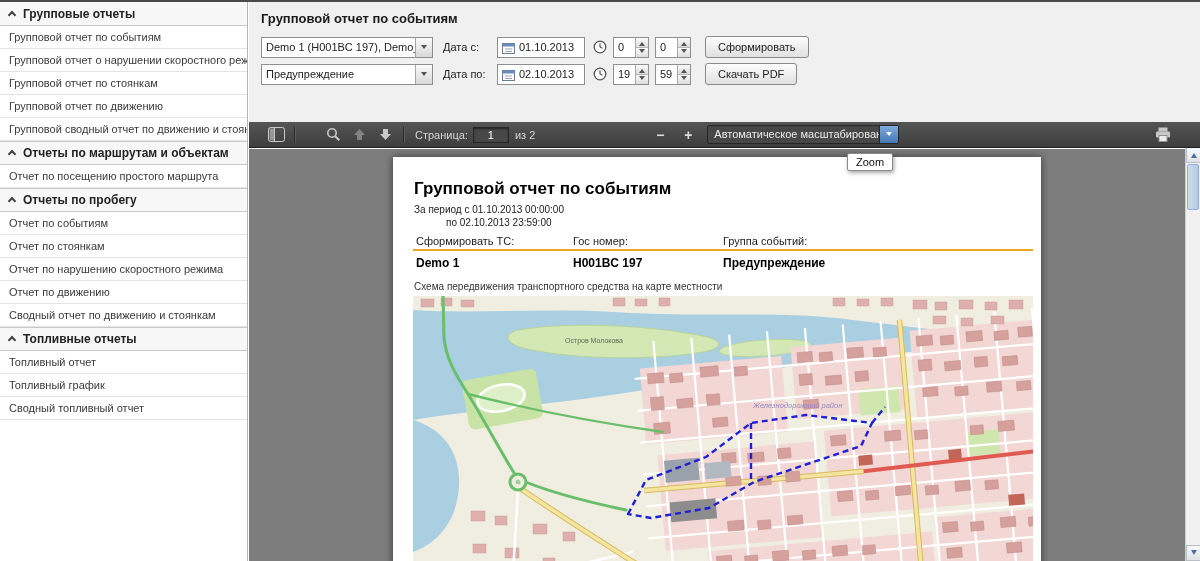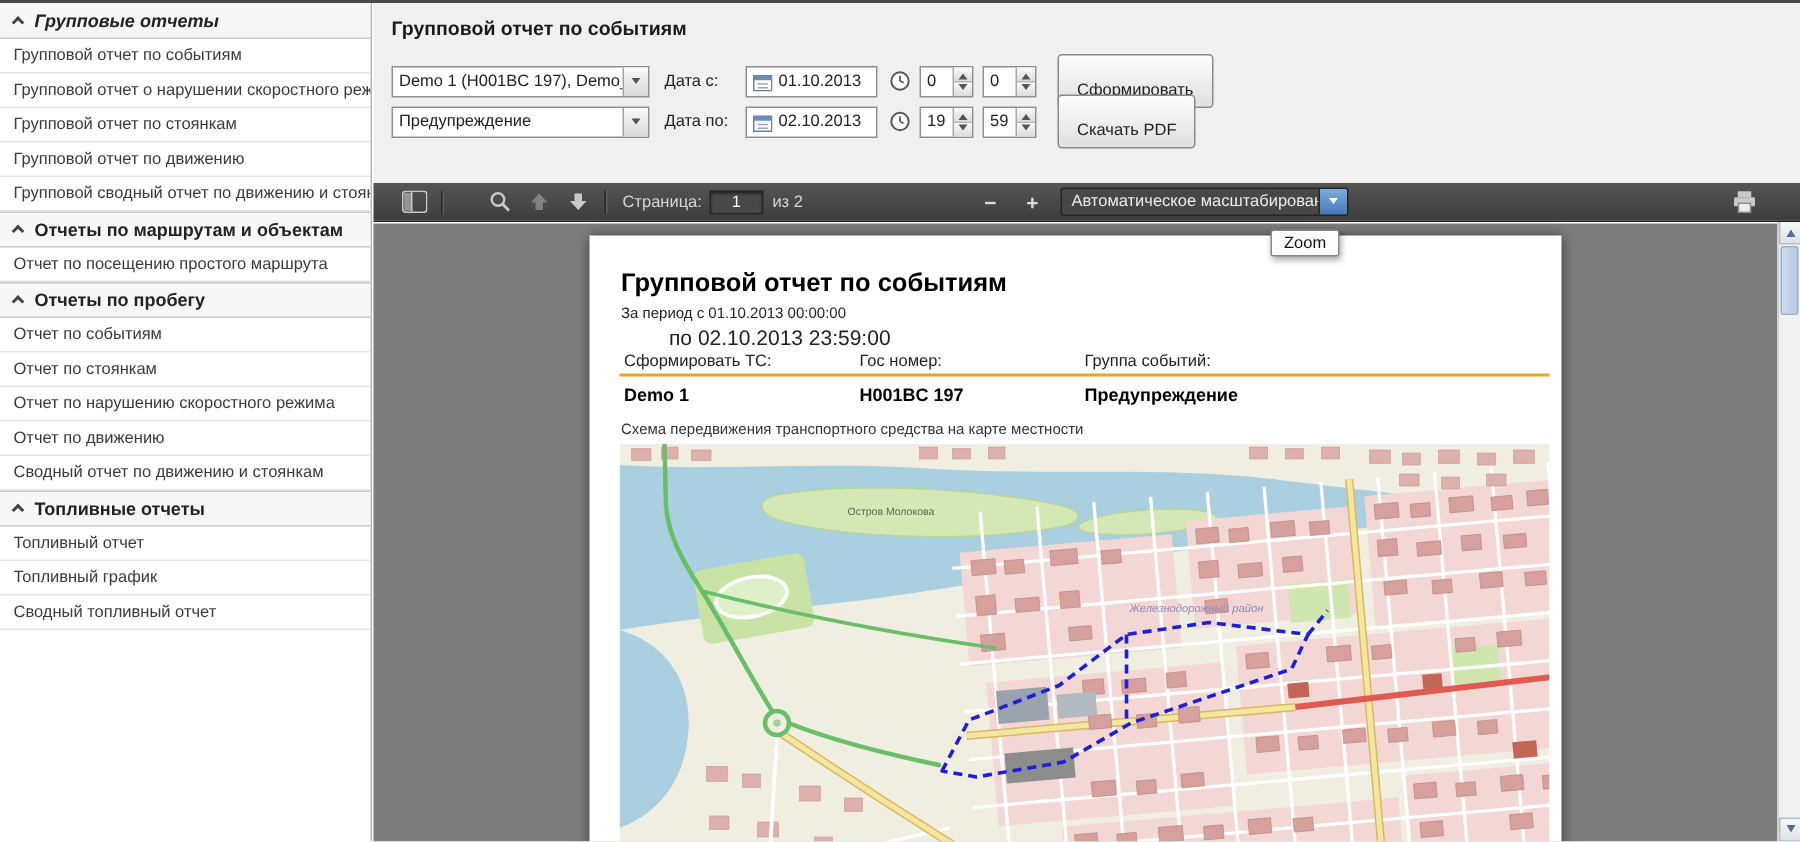--- a/index.html
+++ b/index.html
@@ -4,21 +4,21 @@
 <style>
   * { box-sizing: border-box; margin: 0; padding: 0; }
   html, body { width: 1200px; height: 561px; overflow: hidden; }
   body { font-family: "Liberation Sans", sans-serif; background: #fff; position: relative; }
 
   .topline { position:absolute; top:0; left:0; right:0; height:2px; background:#4a4a4a; z-index:50; }
 
   
   .sidebar { position:absolute; left:0; top:2px; bottom:0; width:248px; background:#fff; border-right:1px solid #b5b5b5; overflow:hidden; }
   .sb-header { height:24px; line-height:24px; background:#f7f7f7; border-top:1px solid #c9c9c9; border-bottom:1px solid #c9c9c9; font-size:12px; font-weight:bold; color:#222; display:flex; align-items:center; cursor:pointer; }
-  .sb-section:first-child .sb-header { border-top:none;font-style:italic; }
+  .sb-section:first-child .sb-header { border-top:none; }
   .chev { display:inline-block; width:6px; height:6px; border-left:2px solid #444; border-top:2px solid #444; transform:rotate(45deg); margin:2px 8px 0 9px; flex:0 0 auto; }
   .sb-item { height:23px; line-height:22px; font-size:11px; color:#3a3a3a; padding-left:9px; border-bottom:1px solid #e4e4e4; white-space:nowrap; overflow:hidden; cursor:pointer; }
 
   
   .main { position:absolute; left:249px; top:2px; right:0; bottom:0; }
 
   
   .form-area { position:absolute; top:0; left:0; right:0; height:120px; background:#f0f0f0; }
   .form-title { position:absolute; top:9px; left:12px; font-size:13px; font-weight:bold; color:#1a1a1a; }
   .form-row { position:absolute; left:12px; display:flex; align-items:center; }
@@ -31,21 +31,21 @@
   .flabel { width:52px; margin-left:10px; font-size:11px; color:#222; }
   .datebox { display:flex; align-items:center; gap:4px; width:88px; height:21px; border:1px solid #8f8f8f; background:#fff; padding:0 4px; font-size:11px; color:#222; margin-left:2px;text-align:center; }
   .clock { margin-left:8px; display:flex; }
   .spin { display:flex; width:36px; height:21px; border:1px solid #8f8f8f; background:#fff; margin-left:6px; }
   .spin .val { flex:1; font-size:11px; line-height:19px; padding-left:4px; color:#222; }
   .spin .btns { width:13px; border-left:1px solid #a9a9a9; display:flex; flex-direction:column; }
   .spin .sb { flex:1; display:flex; align-items:center; justify-content:center; background:linear-gradient(#fafafa,#dcdcdc); cursor:pointer; }
   .spin .sb + .sb { border-top:1px solid #b5b5b5; }
   .spin .sb .tri-up, .spin .sb .tri-down { margin:0; border-width:3px; }
   .spin .sb .tri-up { border-bottom-width:4px; } .spin .sb .tri-down { border-top-width:4px; }
-  .fbtn { margin-left:14px; height:22px; min-width:92px; padding:17px 12px; font-size:11px; color:#222; background:linear-gradient(#fdfdfd,#e0e0e0); border:1px solid #8a8a8a; border-radius:3px; cursor:pointer; }
+  .fbtn { margin-left:14px; height:22px; min-width:92px; padding:4px 12px; font-size:11px; color:#222; background:linear-gradient(#fdfdfd,#e0e0e0); border:1px solid #8a8a8a; border-radius:3px; cursor:pointer; }
 
   
   .pdf-toolbar { position:absolute; top:120px; left:0; right:0; height:26px; background:linear-gradient(#555,#3d3d3d); border-bottom:1px solid #1f1f1f; display:flex; align-items:center; padding-left:14px; z-index:5; }
   .tb-btn { width:26px; height:21px; display:flex; align-items:center; justify-content:center; border-radius:2px; cursor:pointer; flex:0 0 auto; }
   .tb-sep { width:1px; height:16px; background:#2a2a2a; box-shadow:1px 0 0 #5d5d5d; margin:0 5px; flex:0 0 auto; }
   .tb-label { font-size:11px; color:#d6d6d6; flex:0 0 auto; }
   .page-input { width:36px; height:16px; margin-left:5px; background:#484848; border:1px solid #262626; box-shadow:inset 0 1px 2px rgba(0,0,0,.55); color:#fff; font-size:11px; text-align:center; font-family:"Liberation Sans",sans-serif; }
   .glyph-btn { color:#dcdcdc; font-size:14px; font-weight:bold; }
   .zoom-dd { display:flex; width:192px; height:19px; margin-left:6px; background:#474747; border:1px solid #262626; border-radius:2px; overflow:hidden; cursor:pointer; flex:0 0 auto; }
   .zoom-dd .txt { flex:1; font-size:11px; color:#ececec; line-height:17px; padding:0 6px; white-space:nowrap; overflow:hidden; }
@@ -53,21 +53,21 @@
   .zoom-dd .arr .tri-down { border-top-color:#fff; margin-top:2px; }
   .printer { margin-left:auto; margin-right:24px; }
 
   .tooltip { position:absolute; top:151px; left:598px; background:#fefefe; border:1px solid #8b8b8b; border-radius:2px; padding:2px 8px; font-size:11px; color:#111; box-shadow:1px 2px 4px rgba(0,0,0,.35); z-index:20; }
 
   
   .viewer { position:absolute; top:147px; left:0; right:15px; bottom:0; background:#7d7d7d; overflow:hidden; }
   .page { position:absolute; left:50%; transform:translateX(-50%); top:8px; width:648px; height:780px; background:#fff; box-shadow:0 0 8px rgba(0,0,0,.55); }
   .rep-title { position:absolute; top:22px; left:21px; font-size:17px; font-weight:bold; color:#000; }
   .rep-period1 { position:absolute; top:47px; left:21px; font-size:10px; color:#222; }
-  .rep-period2 { position:absolute; top:60px; left:53px; font-size:14px; color:#222; }
+  .rep-period2 { position:absolute; top:60px; left:53px; font-size:10px; color:#222; }
   .rep-col { position:absolute; top:78px; font-size:11px; color:#222; }
   .rep-col.c1 { left:23px; } .rep-col.c2 { left:180px; } .rep-col.c3 { left:330px; }
   .rep-rule { position:absolute; top:92px; left:20px; width:620px; height:2px; background:#efa41d; }
   .rep-val { position:absolute; top:99px; font-size:12px; font-weight:bold; color:#000; }
   .rep-val.c1 { left:23px; } .rep-val.c2 { left:180px; } .rep-val.c3 { left:330px; }
   .rep-caption { position:absolute; top:124px; left:21px; font-size:10px; color:#333; }
   .rep-map { position:absolute; top:139px; left:20px; width:620px; height:310px; overflow:hidden; }
 
   
   .scrollbar { position:absolute; top:147px; right:0; bottom:0; width:15px; background:#f1f1f1; border-left:1px solid #cfcfcf; }

